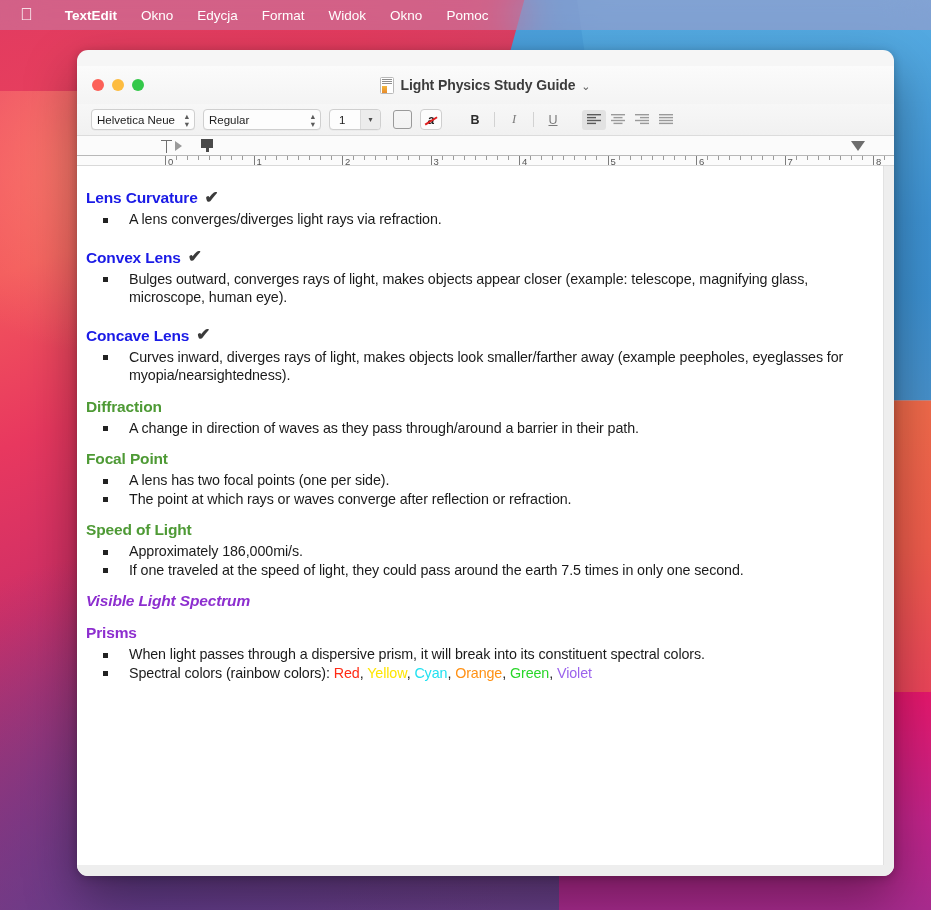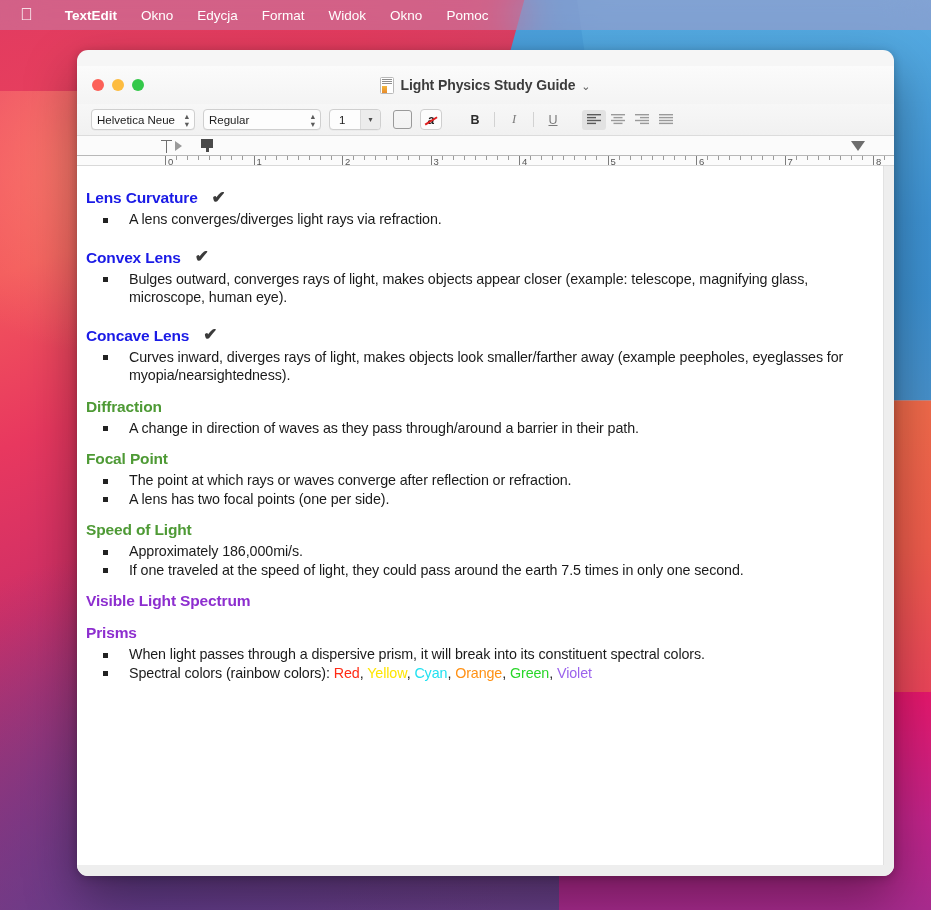--- a/index.html
+++ b/index.html
@@ -275,21 +275,21 @@
     position:absolute; right:0; top:0; width:10px; bottom:0;
   }
 
   
   .section { margin-bottom:2px; }
   h2.head {
     font-size:15.5px;
     font-weight:bold;
     letter-spacing:-0.15px;
     margin:0 0 2px 0;
-    display:flex; align-items:center; gap:14px;
+    display:flex; align-items:center; gap:7px;
     line-height:20px;
   }
   .check {
     font-size:17px; color:#3b3b3b; font-weight:bold;
     position:relative; top:-1px;
     line-height:1;
   }
   ul.bullets { list-style:none; margin:0 0 0 0; padding:0; }
   ul.bullets li {
     position:relative;
@@ -558,37 +558,37 @@
             <ul class="bullets">
               <li>A change in direction of waves as they pass through/around a barrier in their path.</li>
             </ul>
           </div>
           <div class="gap-sm"></div>
           <div class="section">
             <h2 class="head" style="color: rgb(78, 154, 53);">
               <span>Focal Point</span>
             </h2>
             <ul class="bullets">
+              <li>A lens has two focal points (one per side).</li>
               <li>The point at which rays or waves converge after reflection or refraction.</li>
-              <li>A lens has two focal points (one per side).</li>
             </ul>
           </div>
           <div class="gap-sm"></div>
           <div class="section">
             <h2 class="head" style="color: rgb(78, 154, 53);">
               <span>Speed of Light</span>
             </h2>
             <ul class="bullets">
               <li>Approximately 186,000mi/s.</li>
               <li>If one traveled at the speed of light, they could pass around the earth 7.5 times in only one second.</li>
             </ul>
           </div>
           <div class="gap-sm"></div>
           <div class="section">
-            <h2 class="head" style="color: rgb(141, 46, 207);">
+            <h2 class="head" style="color: rgb(141, 46, 207); font-style: italic;">
               <span>Visible Light Spectrum</span>
             </h2>
           </div>
           <div class="gap-sm"></div>
           <div class="section">
             <h2 class="head" style="color: rgb(141, 46, 207);">
               <span>Prisms</span>
             </h2>
             <ul class="bullets">
               <li>When light passes through a dispersive prism, it will break into its constituent spectral colors.</li>

